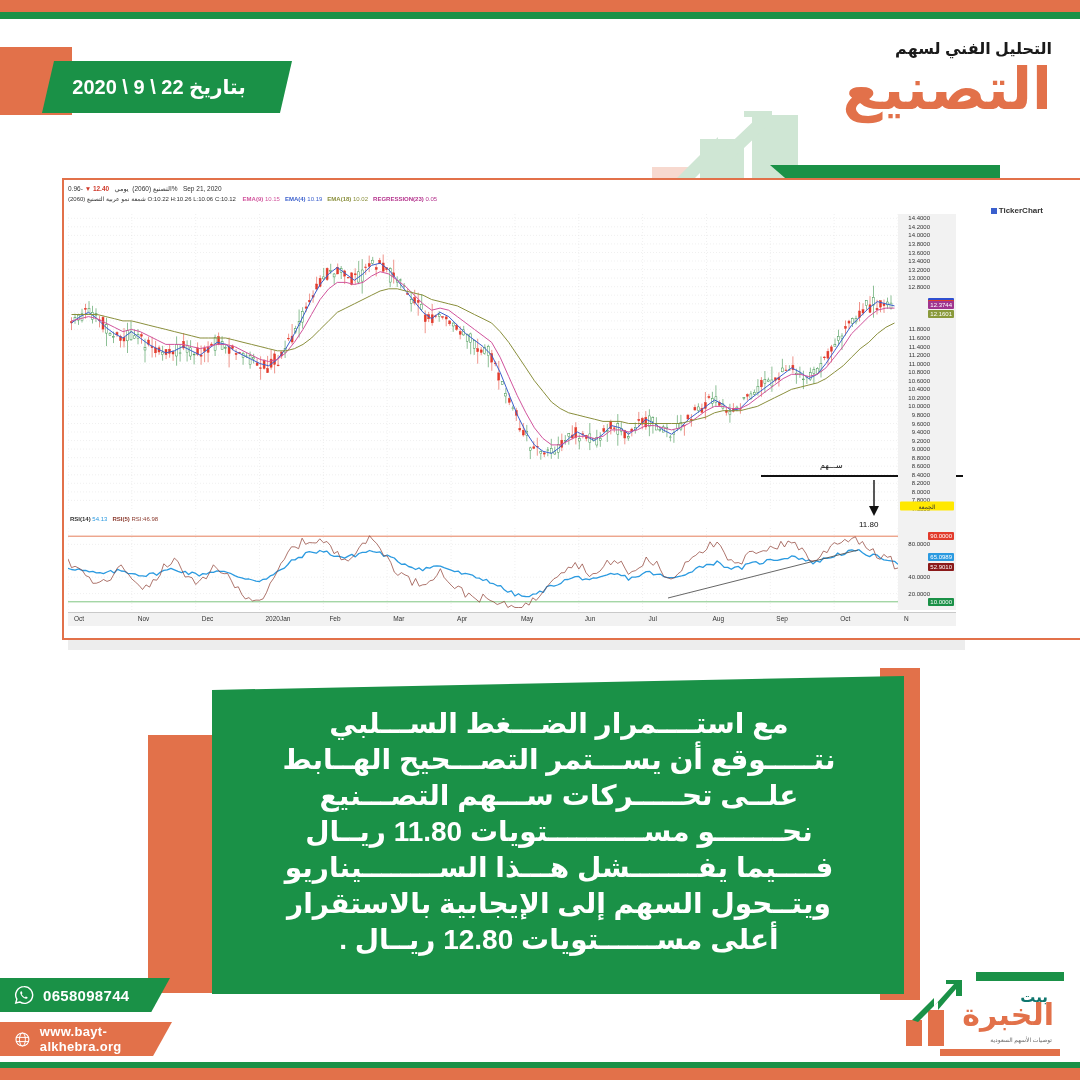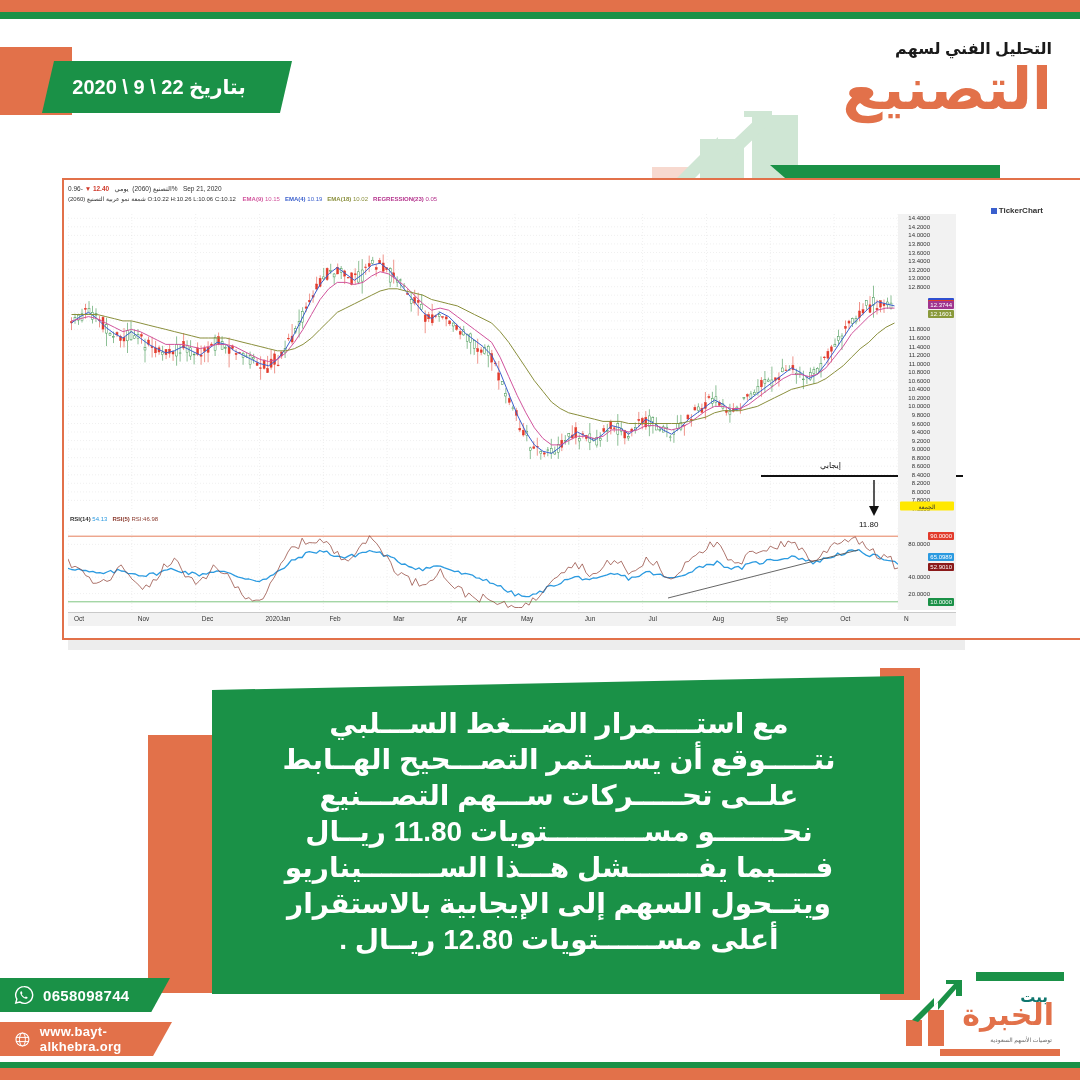--- a/index.html
+++ b/index.html
@@ -725,21 +725,21 @@
         <rect x="818.5" y="88.0" width="2.0" height="2.9" fill="#ffffff" stroke="#2e8b3f" stroke-width="0.45"></rect>
         <line x1="823.0" y1="81.4" x2="823.0" y2="95.6" stroke="#2e8b3f" stroke-width="0.55"></line>
         <rect x="822.0" y="89.1" width="2.0" height="5.4" fill="#ffffff" stroke="#2e8b3f" stroke-width="0.45"></rect>
         <polyline points="3.5,109.0 12.1,102.6 20.6,98.3 29.2,104.7 37.8,113.3 46.4,119.7 54.9,124.0 63.5,117.6 72.1,124.0 80.7,130.4 89.2,134.7 97.8,138.9 106.4,136.8 114.9,132.5 123.5,136.8 132.1,141.1 140.7,134.7 149.2,128.3 157.8,130.4 166.4,136.8 175.0,141.1 183.5,145.4 192.1,149.6 200.7,151.8 209.3,145.4 217.8,134.7 226.4,119.7 235.0,102.6 243.5,85.5 252.1,70.5 260.7,59.9 269.3,53.4 277.8,59.9 286.4,66.3 295.0,59.9 303.6,51.3 312.1,49.2 320.7,55.6 329.3,66.3 337.8,77.0 346.4,87.6 355.0,98.3 363.6,104.7 372.1,98.3 380.7,102.6 389.3,111.2 397.9,119.7 406.4,126.1 415.0,132.5 423.6,141.1 432.1,158.2 440.7,179.6 449.3,200.9 457.9,218.0 466.4,230.9 475.0,237.3 483.6,239.4 492.2,233.0 500.7,224.5 509.3,218.0 517.9,222.3 526.4,226.6 535.0,220.2 543.6,211.6 552.2,213.8 560.7,220.2 569.3,213.8 577.9,205.2 586.5,209.5 595.0,215.9 603.6,220.2 612.2,213.8 620.7,205.2 629.3,198.8 637.9,192.4 646.5,186.0 655.0,190.3 663.6,196.7 672.2,194.5 680.8,186.0 689.3,179.6 697.9,173.2 706.5,166.7 715.1,160.3 723.6,153.9 732.2,158.2 740.8,164.6 749.3,160.3 757.9,149.6 766.5,136.8 775.1,124.0 783.6,111.2 792.2,102.6 800.8,94.1 809.4,87.6 817.9,89.8 826.5,91.9" fill="none" stroke="#3a5fcd" stroke-width="1" stroke-linejoin="round"></polyline>
         <polyline points="3.5,106.9 12.1,104.7 20.6,102.6 29.2,104.7 37.8,109.0 46.4,113.3 54.9,117.6 63.5,115.4 72.1,117.6 80.7,121.8 89.2,126.1 97.8,130.4 106.4,130.4 114.9,130.4 123.5,132.5 132.1,134.7 140.7,132.5 149.2,130.4 157.8,130.4 166.4,132.5 175.0,136.8 183.5,141.1 192.1,145.4 200.7,147.5 209.3,145.4 217.8,138.9 226.4,128.3 235.0,115.4 243.5,100.5 252.1,85.5 260.7,74.8 269.3,68.4 277.8,68.4 286.4,70.5 295.0,68.4 303.6,62.0 312.1,57.7 320.7,59.9 329.3,66.3 337.8,72.7 346.4,81.2 355.0,89.8 363.6,96.2 372.1,94.1 380.7,96.2 389.3,102.6 397.9,109.0 406.4,115.4 415.0,121.8 423.6,128.3 432.1,143.2 440.7,162.5 449.3,181.7 457.9,198.8 466.4,213.8 475.0,224.5 483.6,230.9 492.2,230.9 500.7,226.6 509.3,222.3 517.9,222.3 526.4,224.5 535.0,222.3 543.6,215.9 552.2,215.9 560.7,218.0 569.3,215.9 577.9,211.6 586.5,211.6 595.0,213.8 603.6,215.9 612.2,213.8 620.7,209.5 629.3,203.1 637.9,196.7 646.5,192.4 655.0,192.4 663.6,194.5 672.2,194.5 680.8,190.3 689.3,183.8 697.9,177.4 706.5,171.0 715.1,164.6 723.6,160.3 732.2,160.3 740.8,162.5 749.3,160.3 757.9,153.9 766.5,143.2 775.1,132.5 783.6,119.7 792.2,111.2 800.8,102.6 809.4,96.2 817.9,94.1 826.5,94.1" fill="none" stroke="#d1539c" stroke-width="1" stroke-linejoin="round"></polyline>
         <polyline points="3.5,100.5 12.1,100.5 20.6,100.5 29.2,100.5 37.8,102.6 46.4,104.7 54.9,106.9 63.5,106.9 72.1,109.0 80.7,111.2 89.2,113.3 97.8,115.4 106.4,117.6 114.9,119.7 123.5,121.8 132.1,124.0 140.7,124.0 149.2,124.0 157.8,124.0 166.4,126.1 175.0,128.3 183.5,130.4 192.1,132.5 200.7,134.7 209.3,136.8 217.8,136.8 226.4,134.7 235.0,130.4 243.5,124.0 252.1,115.4 260.7,106.9 269.3,98.3 277.8,94.1 286.4,89.8 295.0,85.5 303.6,81.2 312.1,77.0 320.7,74.8 329.3,74.8 337.8,77.0 346.4,79.1 355.0,81.2 363.6,85.5 372.1,87.6 380.7,89.8 389.3,91.9 397.9,96.2 406.4,100.5 415.0,104.7 423.6,109.0 432.1,117.6 440.7,128.3 449.3,141.1 457.9,153.9 466.4,166.7 475.0,177.4 483.6,188.1 492.2,194.5 500.7,198.8 509.3,200.9 517.9,203.1 526.4,205.2 535.0,207.4 543.6,207.4 552.2,207.4 560.7,209.5 569.3,209.5 577.9,209.5 586.5,209.5 595.0,209.5 603.6,209.5 612.2,209.5 620.7,207.4 629.3,205.2 637.9,203.1 646.5,198.8 655.0,196.7 663.6,196.7 672.2,196.7 680.8,194.5 689.3,192.4 697.9,188.1 706.5,183.8 715.1,179.6 723.6,175.3 732.2,173.2 740.8,171.0 749.3,168.9 757.9,164.6 766.5,158.2 775.1,151.8 783.6,143.2 792.2,134.7 800.8,128.3 809.4,119.7 817.9,113.3 826.5,109.0" fill="none" stroke="#8a8f3c" stroke-width="1" stroke-linejoin="round"></polyline>
       </svg>
   </div>
 
   <div class="ann-line" style="left:697px;top:295px;width:202px;height:1.6px;"></div>
-  <div class="ann-text" style="left:756px;top:281px;">إيجابي</div>
+  <div class="ann-text" style="left:756px;top:281px;">ســـهم</div>
   <div class="ann-price" style="left:843px;top:290px;">12.80</div>
   <svg style="position:absolute;left:795px;top:300px;" width="30" height="40">
     <line x1="15" y1="0" x2="15" y2="27" stroke="#111" stroke-width="1.4"></line>
     <polygon points="10,26 20,26 15,36" fill="#111"></polygon>
   </svg>
   <div class="ann-price" style="left:795px;top:340px;">11.80</div>
 
   <div style="position:absolute;left:6px;top:336px;font-size:6px;white-space:nowrap;">
     <span style="color:#333;font-weight:bold;">RSI(14)</span>
     <span style="color:#2b9ae0;">54.13</span>

